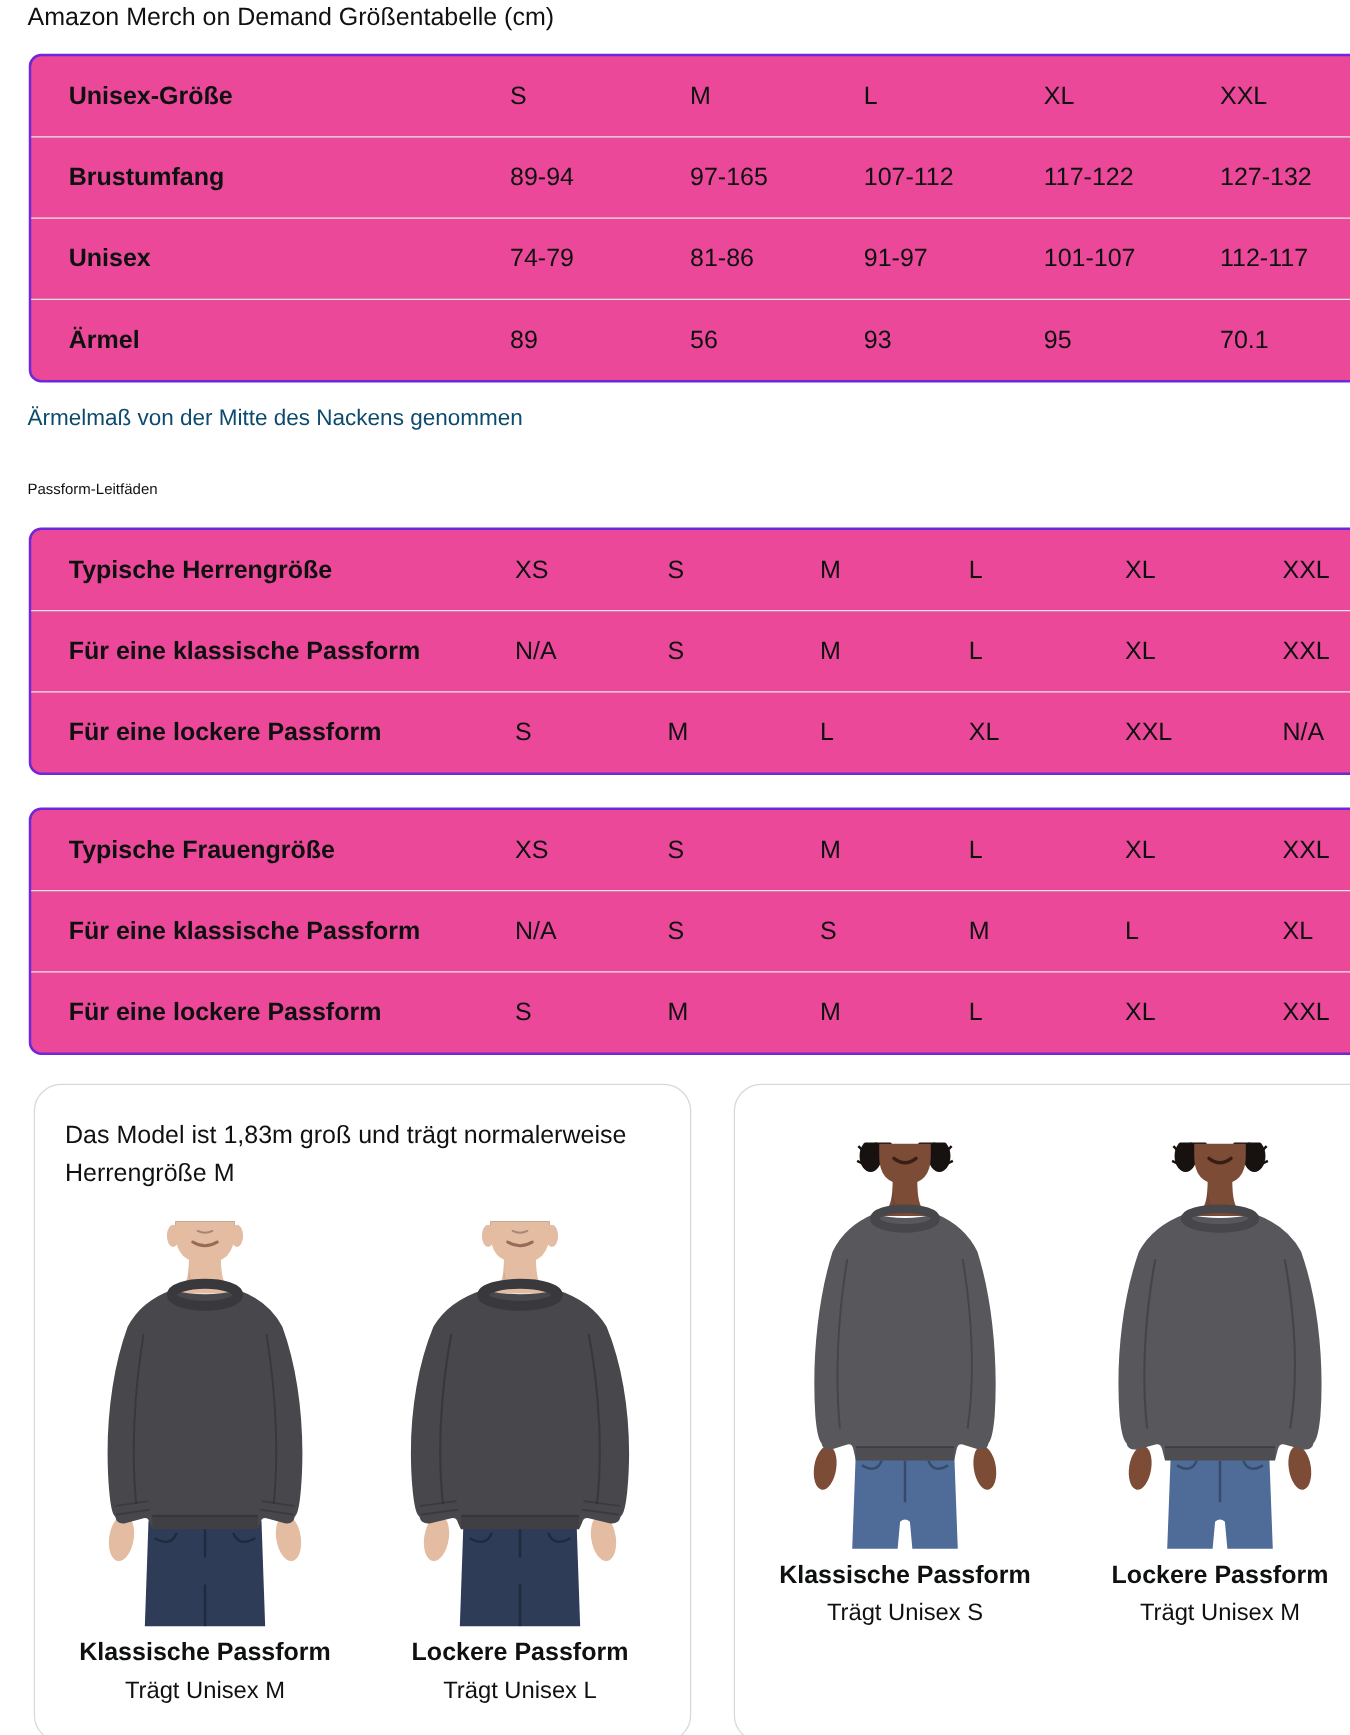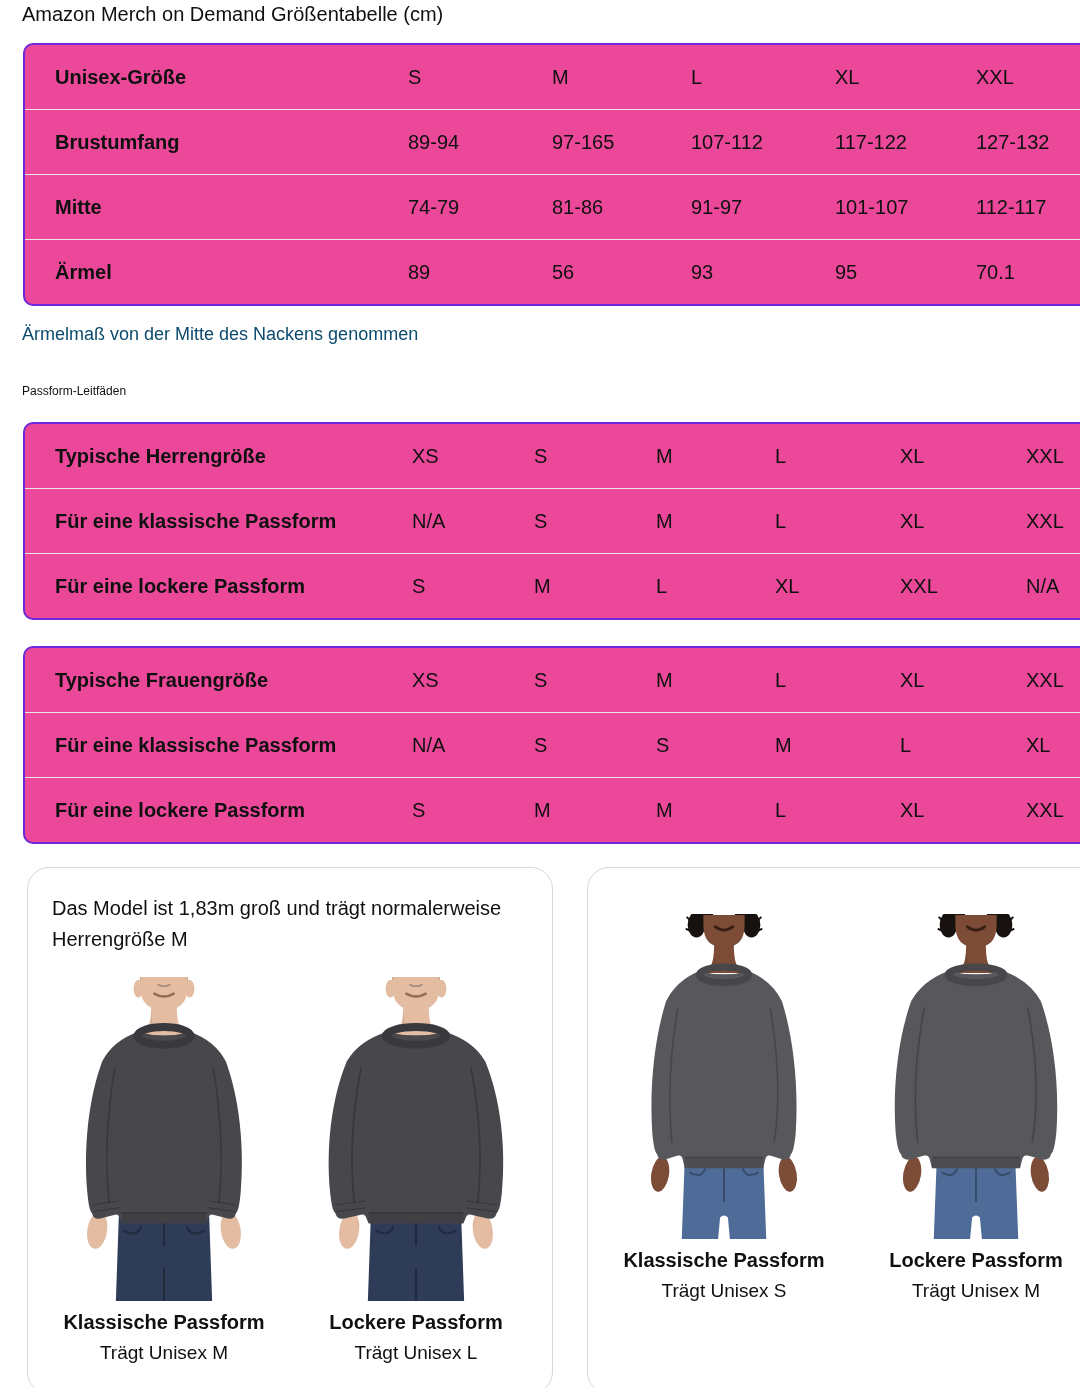--- a/index.html
+++ b/index.html
@@ -65,21 +65,21 @@
     </div>
     <div class="row">
       <div class="lab">Brustumfang</div>
       <div>89-94</div>
       <div>97-165</div>
       <div>107-112</div>
       <div>117-122</div>
       <div>127-132</div>
     </div>
     <div class="row">
-      <div class="lab">Mitte</div>
+      <div class="lab">Unisex</div>
       <div>74-79</div>
       <div>81-86</div>
       <div>91-97</div>
       <div>101-107</div>
       <div>112-117</div>
     </div>
     <div class="row">
       <div class="lab">Ärmel</div>
       <div>89</div>
       <div>56</div>

